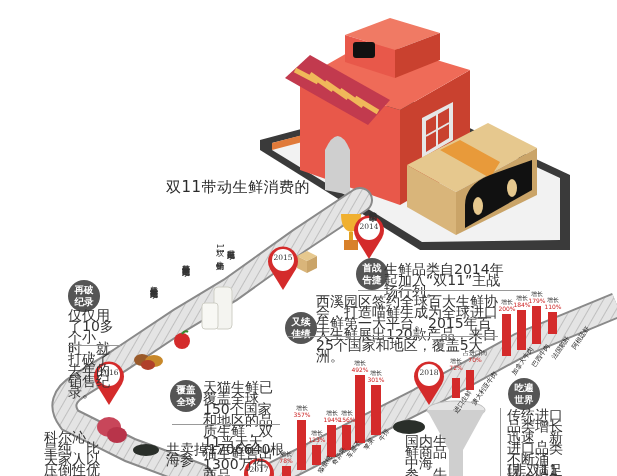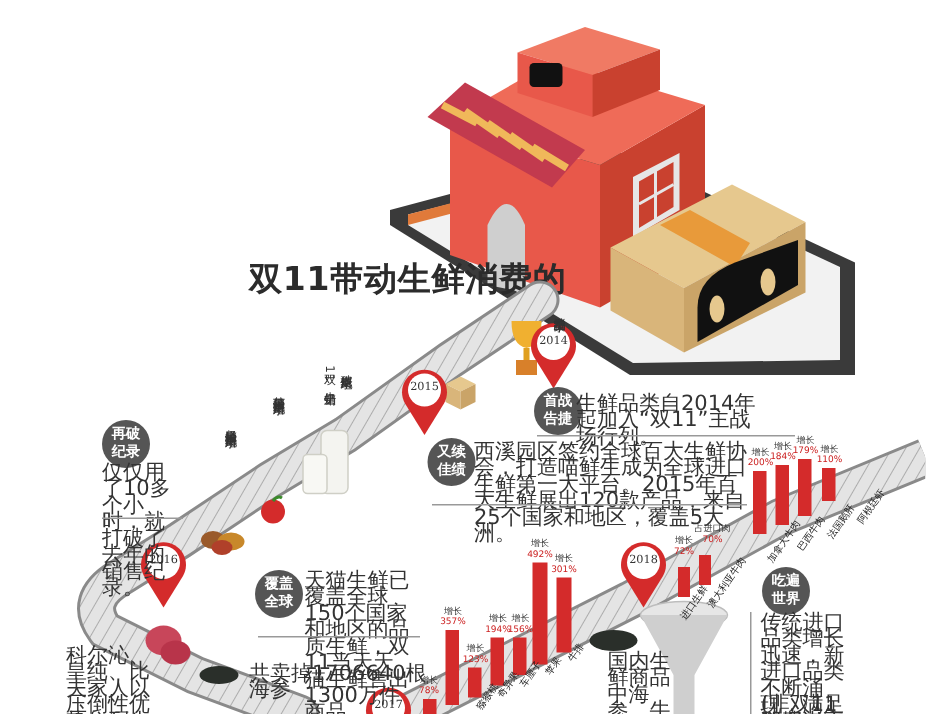--- a/index.html
+++ b/index.html
@@ -1,19 +1,19 @@
 <!DOCTYPE html>
 <html><head>
 <meta charset="utf-8">
 <style>
   * { box-sizing: border-box; margin: 0; padding: 0; }
   html, body { width: 617px; height: 476px; overflow: hidden; background: #ffffff; }
   body { position: relative; font-family: "DejaVu Sans", "Liberation Sans", sans-serif; color: #222; }
   .abs { position: absolute; }
-  .title { left: 166px; top: 176px; font-size: 22px; font-weight: bold; line-height: 22px; color: #2b2b2b; letter-spacing: 0.5px; }
+  .title { left: 166px; top: 176px; font-size: 15px; font-weight: normal; line-height: 22px; color: #2b2b2b; letter-spacing: 0.5px; }
   .vtext { writing-mode: vertical-rl; font-size: 8px; color: #333; line-height: 10px; letter-spacing: 0.5px; }
   .badge { width: 32px; height: 32px; border-radius: 50%; background: #555; color: #fff; font-size: 9.5px; font-weight: bold; line-height: 12px; text-align: center; display: flex; align-items: center; justify-content: center; flex-direction: column; }
   .desc { font-size: 14px; line-height: 11px; color: #333; }
   .pin { width: 34px; height: 48px; }
   .pin-label { position: absolute; left: 0; top: 10px; width: 34px; text-align: center; font-size: 7.5px; font-family: "DejaVu Serif", serif; color: #333; }
   .hline { height: 1px; background: #999; }
   .vline { width: 1px; background: #999; }
   .bar { background: #d42b2b; }
   .barlbl { font-size: 6px; line-height: 7px; color: #333; text-align: center; }
   .barlbl b { color: #c22; font-weight: normal; }
@@ -161,21 +161,21 @@
 <div class="abs vtext" style="left:180px;top:258px;">苹果销量破吉尼斯纪录</div>
 <div class="abs vtext" style="left:148px;top:280px;">坚果销量破吉尼斯纪录</div>
 
 <div class="abs badge" style="left:356px;top:258px;">
   <span>首战</span>
   <span>告捷</span>
 </div>
 <div class="abs desc" style="left:384px;top:264px;width:130px;">生鲜品类自2014年起加入“双11”主战场行列。</div>
 <div class="abs hline" style="left:358px;top:290px;width:172px;"></div>
 
-<div class="abs badge" style="left:285px;top:292px;text-align:right;">
+<div class="abs badge" style="left:285px;top:312px;text-align:right;">
   <span>又续</span>
   <span>佳绩</span>
 </div>
 <div class="abs desc" style="left:316px;top:296px;width:185px;">西溪园区签约全球百大生鲜协会，打造喵鲜生成为全球进口生鲜第一大平台。2015年百大生鲜展出120款产品，来自25个国家和地区，覆盖5大洲。</div>
 <div class="abs hline" style="left:288px;top:336px;width:210px;"></div>
 
 <div class="abs badge" style="left:68px;top:280px;text-align:center;">
   <span>再破</span>
   <span>纪录</span>
 </div>

